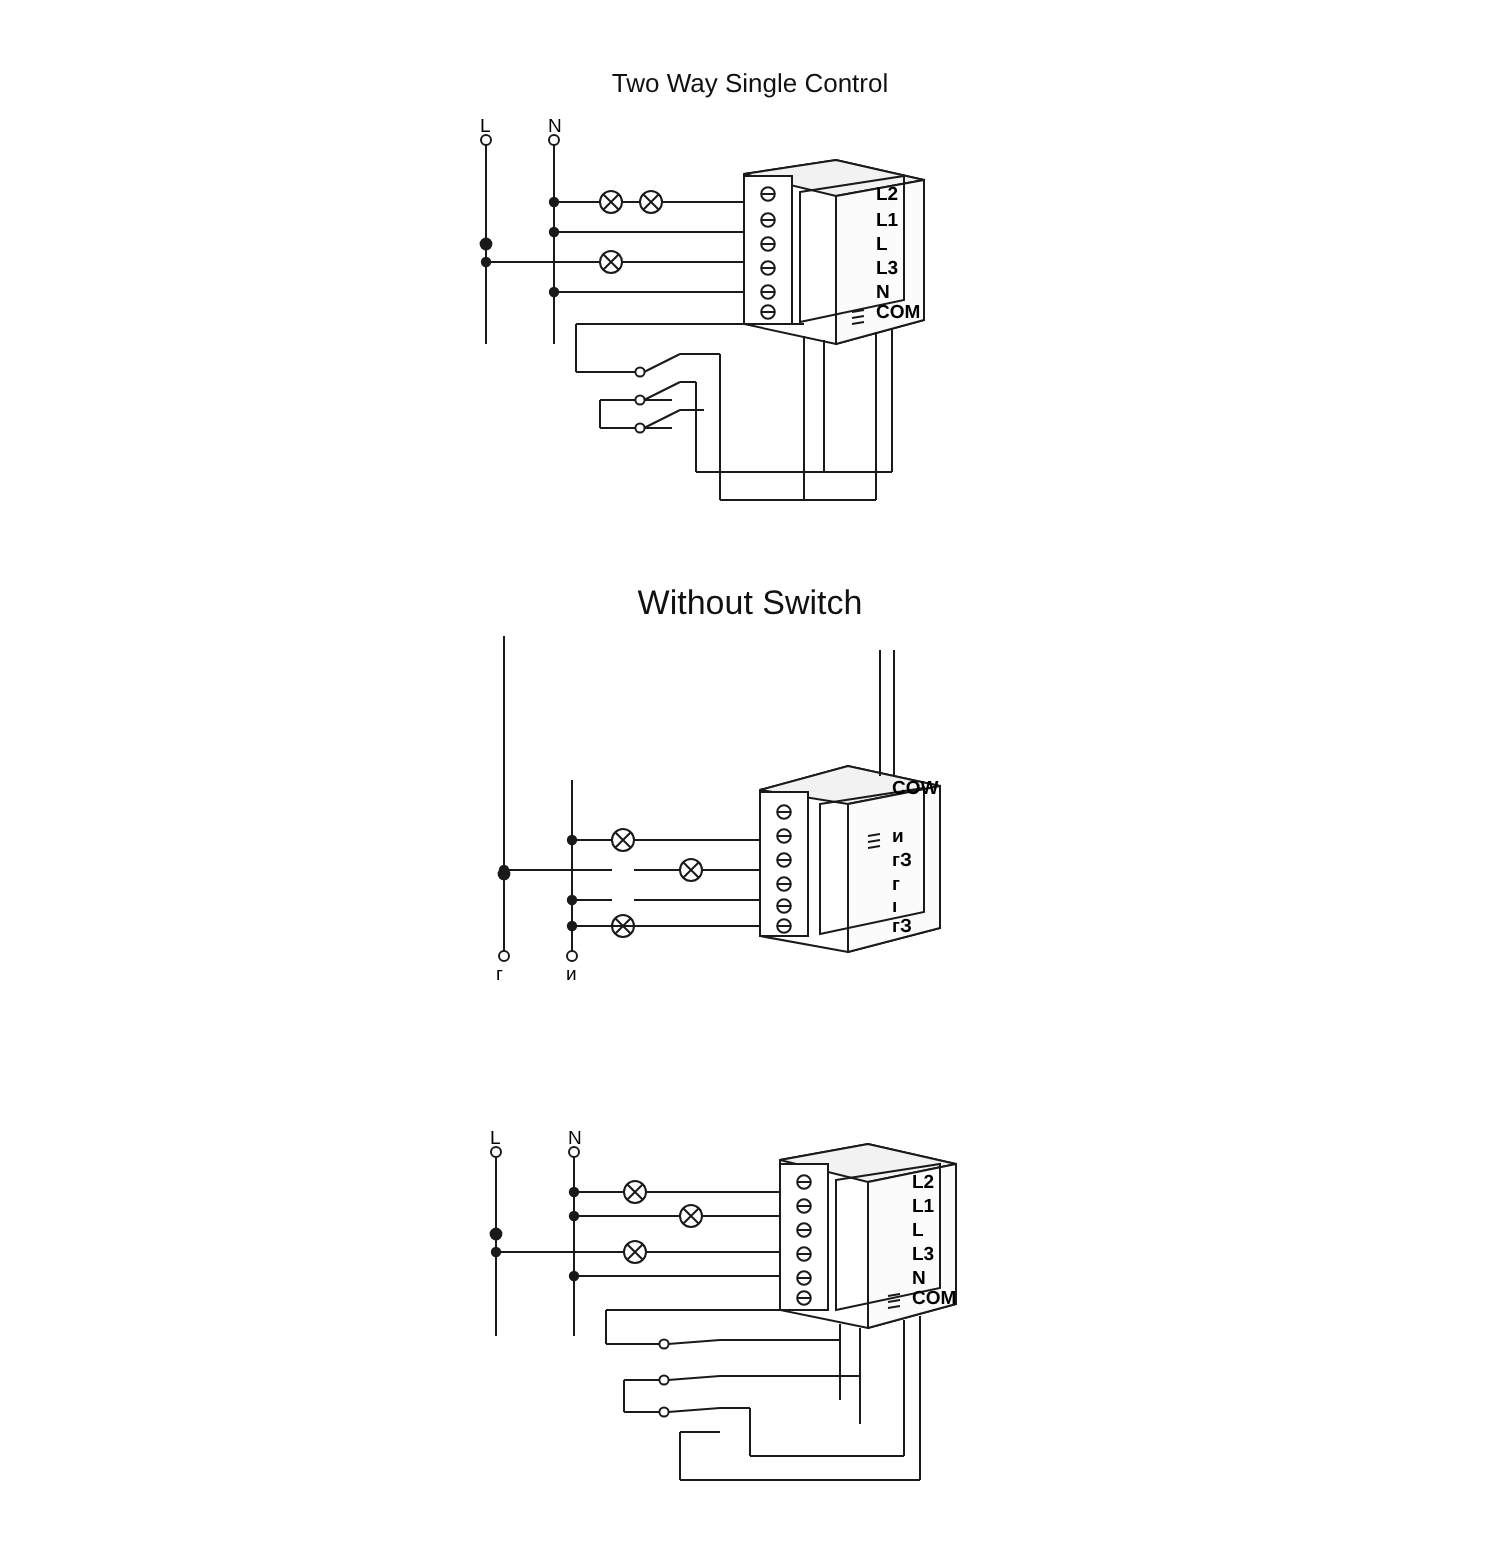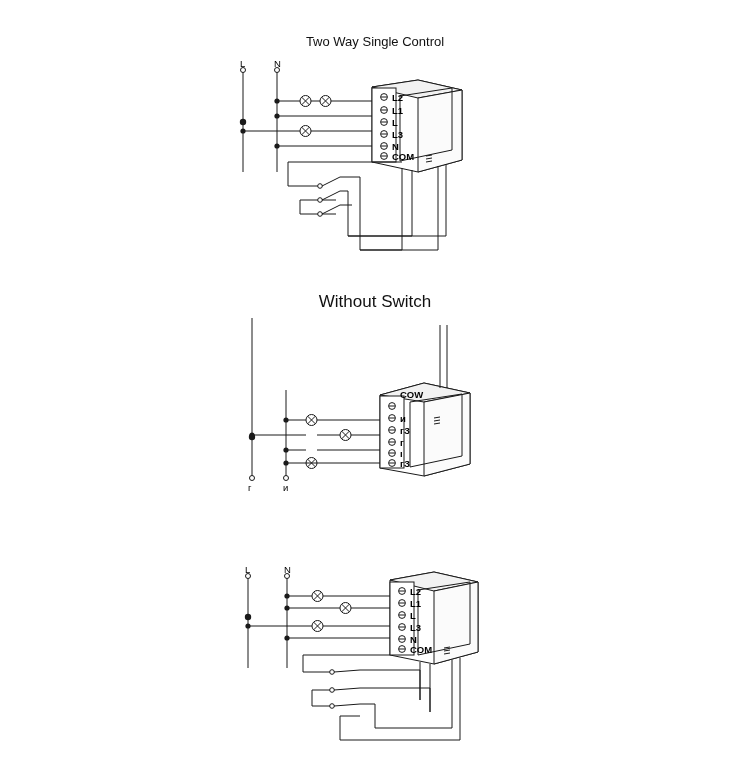--- a/index.html
+++ b/index.html
@@ -41,20 +41,21 @@
     height: 779px;
   }
   .term-label {
     position: absolute;
     font-size: 9.5px;
     font-weight: bold;
     font-family: "Liberation Sans", sans-serif;
     color: #000;
     letter-spacing: 0px;
     white-space: nowrap;
+    margin-left: 46px;
   }
   .rail-label {
     position: absolute;
     font-size: 9.5px;
     font-family: "Liberation Sans", sans-serif;
     color: #000;
   }
 </style>
 </head>
 <body>

